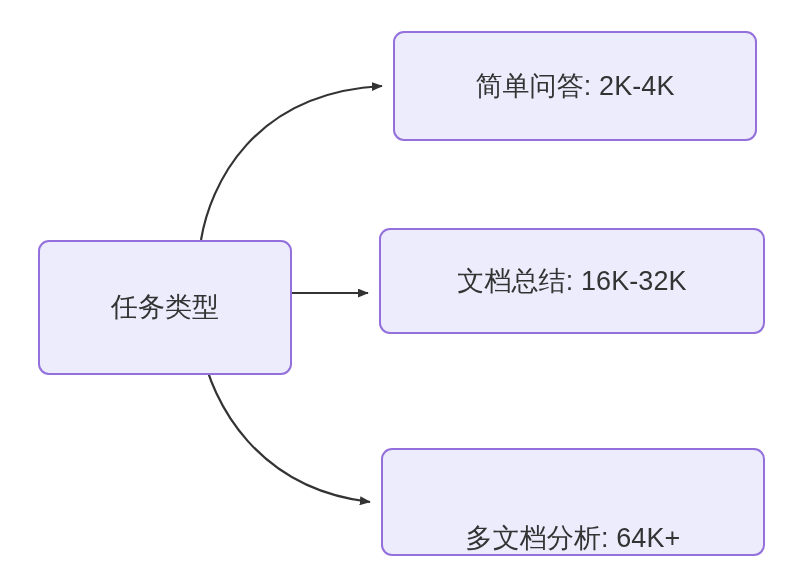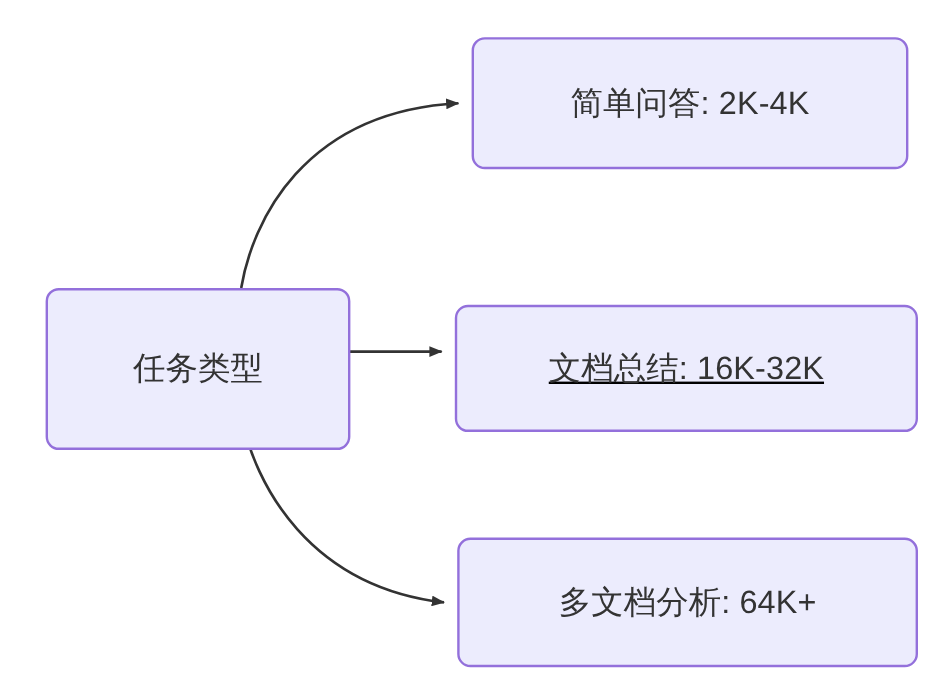--- a/index.html
+++ b/index.html
@@ -44,22 +44,22 @@
   .node-label {
     color: #333333;
     font-size: 27px;
     line-height: 1.2;
     letter-spacing: 0.1px;
     white-space: nowrap;
   }
   
   #node-root   { left: 38px;  top: 240px; width: 254px; height: 135px; }
   #node-qa     { left: 393px; top: 31px;  width: 364px; height: 110px; }
-  #node-sum    { left: 379px; top: 254px; width: 386px; height: 106px; text-decoration: underline; }
-  #node-multi  { left: 381px; top: 448px; width: 384px; height: 108px; }
+  #node-sum    { left: 379px; top: 228px; width: 386px; height: 106px; }
+  #node-multi  { left: 381px; top: 448px; width: 384px; height: 108px; align-items: flex-end; }
 </style>
 </head>
 <body>
 
 <div id="canvas">
 
   <svg id="edge-layer" viewBox="0 0 787 572" width="787" height="572">
     <defs>
       <marker id="arrowhead" markerWidth="11" markerHeight="9" refX="10.2" refY="4.5" orient="auto" markerUnits="userSpaceOnUse">
         <path d="M0,0 L11,4.5 L0,9 z" fill="#333333"></path>

